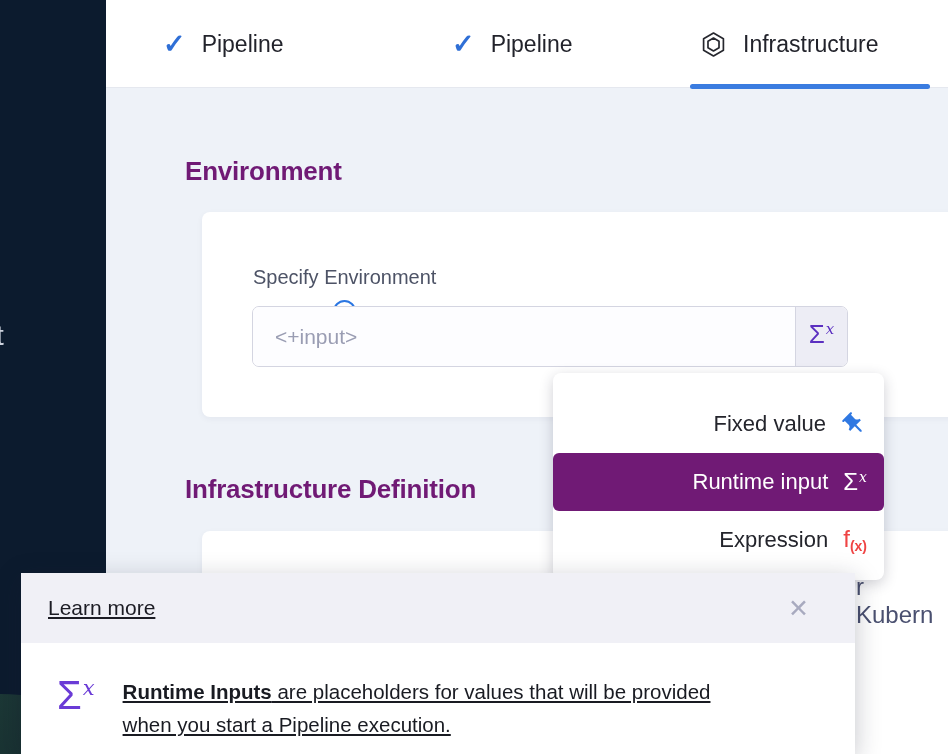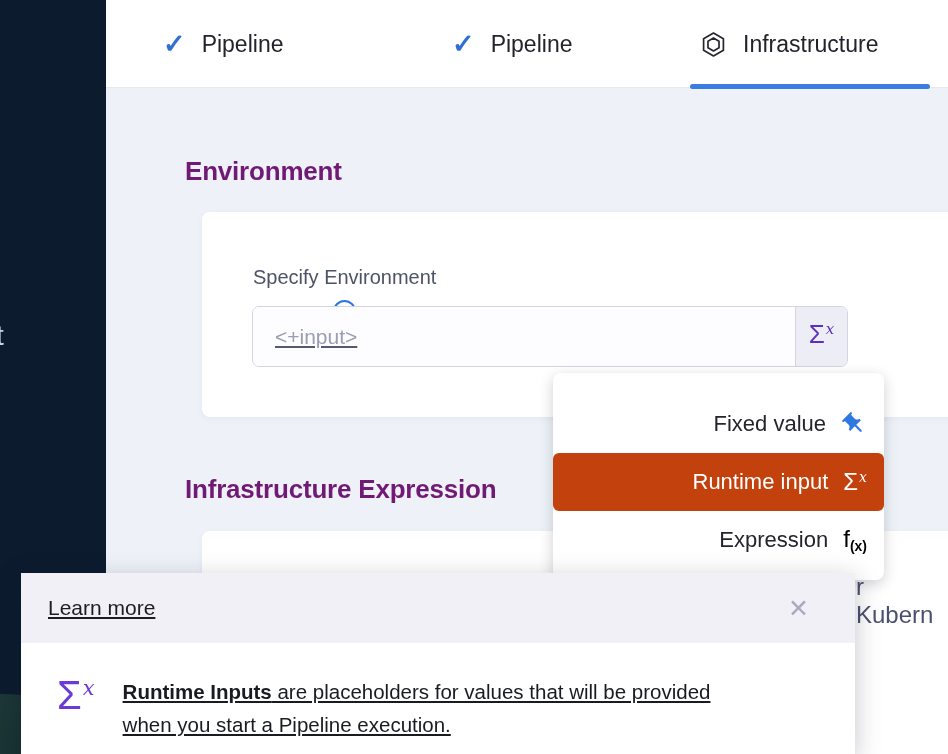--- a/index.html
+++ b/index.html
@@ -35,45 +35,45 @@
   #env-field-label { position:absolute; left:253px; top:266px; display:flex; align-items:center;
     gap:11px; font-size:20px; color:#4d5366; font-weight:500; z-index:2;flex-direction:column; }
   .info-icon { width:23px; height:23px; border:2px solid #2b76e2; border-radius:50%;
     color:#2b76e2; display:flex; align-items:center; justify-content:center;
     font-size:13px; font-weight:700; font-style:italic; font-family:"DejaVu Serif",serif; }
   #input-group { position:absolute; left:252px; top:306px; width:596px; height:61px;
     border:1px solid #d4d5e1; border-radius:7px; display:flex; background:#fff;
     overflow:hidden; z-index:2; }
   #env-input { flex:1; border:none; outline:none; font-size:21px; padding:0 0 0 22px;
     color:#55586e; background:#fdfdff; border-right:1px solid #d4d5e1;
-    font-family:"Liberation Sans",sans-serif;text-decoration:underline; }
+    font-family:"Liberation Sans",sans-serif; }
   #env-input::placeholder { color:#9a9db3; opacity:1; }
   .multitype-btn { width:51px; background:#ededf5; border:none; cursor:pointer;
     display:flex; align-items:flex-start; justify-content:center; padding-top:14px; }
   
   .sigmax { color:#5b2fc0; line-height:1; white-space:nowrap; }
   .sigmax .s  { font-size:26px; }
   .sigmax .xx { font-size:15px; font-style:italic; font-family:"DejaVu Serif",serif;
     vertical-align:9px; margin-left:1px; }
   
   #infra-card { position:absolute; left:202px; top:531px; width:760px; height:223px;
     background:#fff; border-radius:8px 8px 0 0; box-shadow:0 2px 6px rgba(40,45,80,.05); z-index:2; }
   #infra-clipped { position:absolute; left:856px; top:573px; font-size:24px; color:#4a5070; z-index:3; }
   
   #dropdown { position:absolute; left:553px; top:373px; width:331px; height:207px;
     background:#fff; border-radius:8px; box-shadow:0 4px 14px rgba(35,36,60,.22);
     padding-top:22px; z-index:5; }
   .menu-item { height:58px; display:flex; align-items:center; justify-content:flex-end;
     gap:15px; padding-right:17px; font-size:22px; color:#24252c; cursor:pointer; }
-  .menu-item.selected { background:#c2410c; color:#fff; border-radius:6px; }
+  .menu-item.selected { background:#701a75; color:#fff; border-radius:6px; }
   .menu-item.selected .sigmax { color:#fff; }
   .menu-item .sigmax .s { font-size:24px; }
   .menu-item .sigmax .xx { font-size:14px; vertical-align:8px; }
   .pin-icon svg { transform:rotate(-45deg); display:block; }
-  .fx { color:#000000; line-height:1; white-space:nowrap; }
+  .fx { color:#ef4444; line-height:1; white-space:nowrap; }
   .fx .f   { font-size:24px; }
   .fx .sub { font-size:14px; font-weight:700; vertical-align:-4px; }
   
   #learn-more { position:absolute; left:21px; top:573px; width:834px; height:181px;
     background:#fff; box-shadow:0 6px 24px rgba(25,26,48,.25); z-index:10; }
   #lm-header { height:70px; background:#f0f0f6; display:flex; align-items:center;
     justify-content:space-between; padding:0 46px 0 27px; }
   #lm-title { font-size:21px; color:#1c1c24;text-decoration:underline; }
   #lm-close { font-size:25px; color:#a8aabf; background:none; border:none; cursor:pointer;
     line-height:1; font-family:"Liberation Sans",sans-serif; }
@@ -125,21 +125,21 @@
     <span class="info-icon">i</span>
   </div>
 
   <div id="input-group">
     <input id="env-input" readonly="" placeholder="&lt;+input&gt;" style="">
     <button class="multitype-btn">
       <span class="sigmax"><span class="s">Σ</span><span class="xx">x</span></span>
     </button>
   </div>
 
-  <h2 class="section-heading" id="infra-heading">Infrastructure Expression</h2>
+  <h2 class="section-heading" id="infra-heading">Infrastructure Definition</h2>
 
   <div id="infra-card"></div>
   <span id="infra-clipped">r Kubern</span>
 
   <div id="dropdown">
     <div class="menu-item">
       <span>Fixed value</span>
       <span class="pin-icon">
         <svg width="26" height="26" viewBox="0 0 24 24" fill="#2f78e2">
           <path d="M16 9V4h1c.55 0 1-.45 1-1s-.45-1-1-1H7c-.55 0-1 .45-1 1s.45 1 1 1h1v5c0 1.66-1.34 3-3 3v2h5.97v7l1 1 1-1v-7H19v-2c-1.66 0-3-1.34-3-3z"></path>

